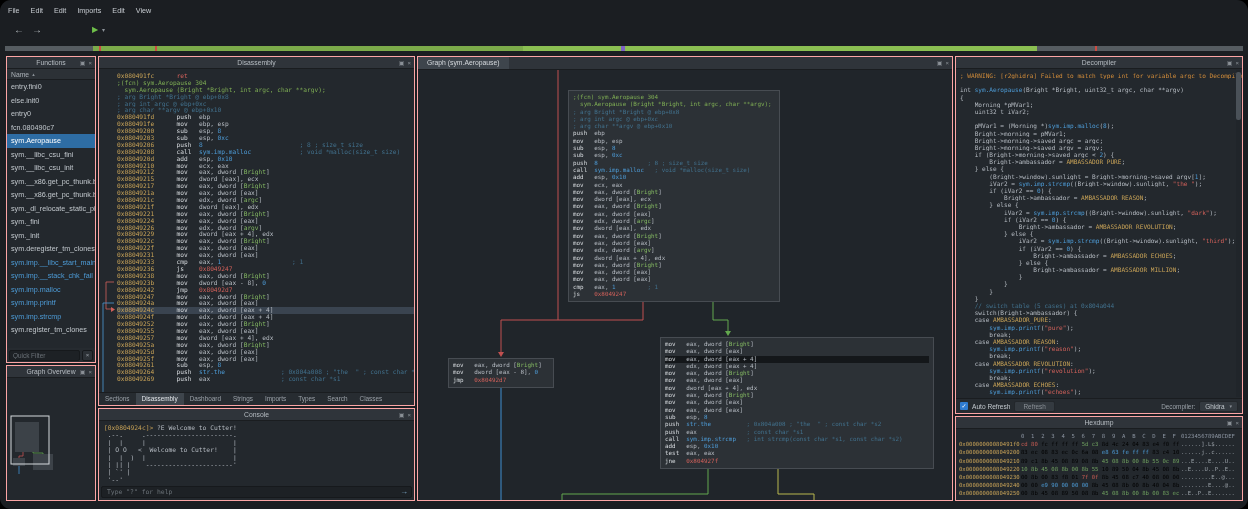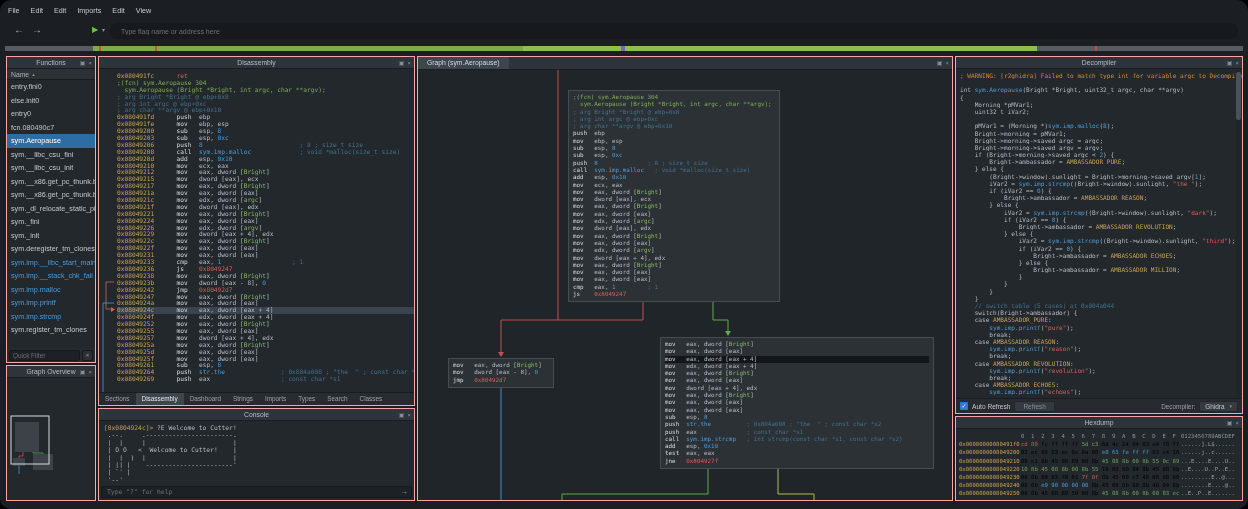--- a/index.html
+++ b/index.html
@@ -98,23 +98,20 @@
       <span class="menu-item">Imports</span>
       <span class="menu-item">Edit</span>
       <span class="menu-item">View</span>
     </div>
 
   <div class="toolbar">
     <span class="navicon nb">←</span>
     <span class="navicon nf">→</span>
     <span class="run">▶</span>
     <span class="runcaret">▾</span>
-    <div class="searchbox">
-      <input placeholder="Type flag name or address here" style="">
-    </div>
   </div>
 
   <div class="memstrip">
       <div class="mseg" style="left: 0px; width: 88px; background: rgb(86, 92, 97);"></div>
       <div class="mseg" style="left: 88px; width: 430px; background: rgb(124, 171, 74);"></div>
       <div class="mseg" style="left: 518px; width: 514px; background: rgb(139, 191, 82);"></div>
       <div class="mseg" style="left: 1032px; width: 206px; background: rgb(86, 92, 97);"></div>
       <div class="mseg" style="left: 94px; width: 2px; background: rgb(204, 75, 66);"></div>
       <div class="mseg" style="left: 150px; width: 2px; background: rgb(204, 75, 66);"></div>
       <div class="mseg" style="left: 616px; width: 4px; background: rgb(126, 98, 198);"></div>

